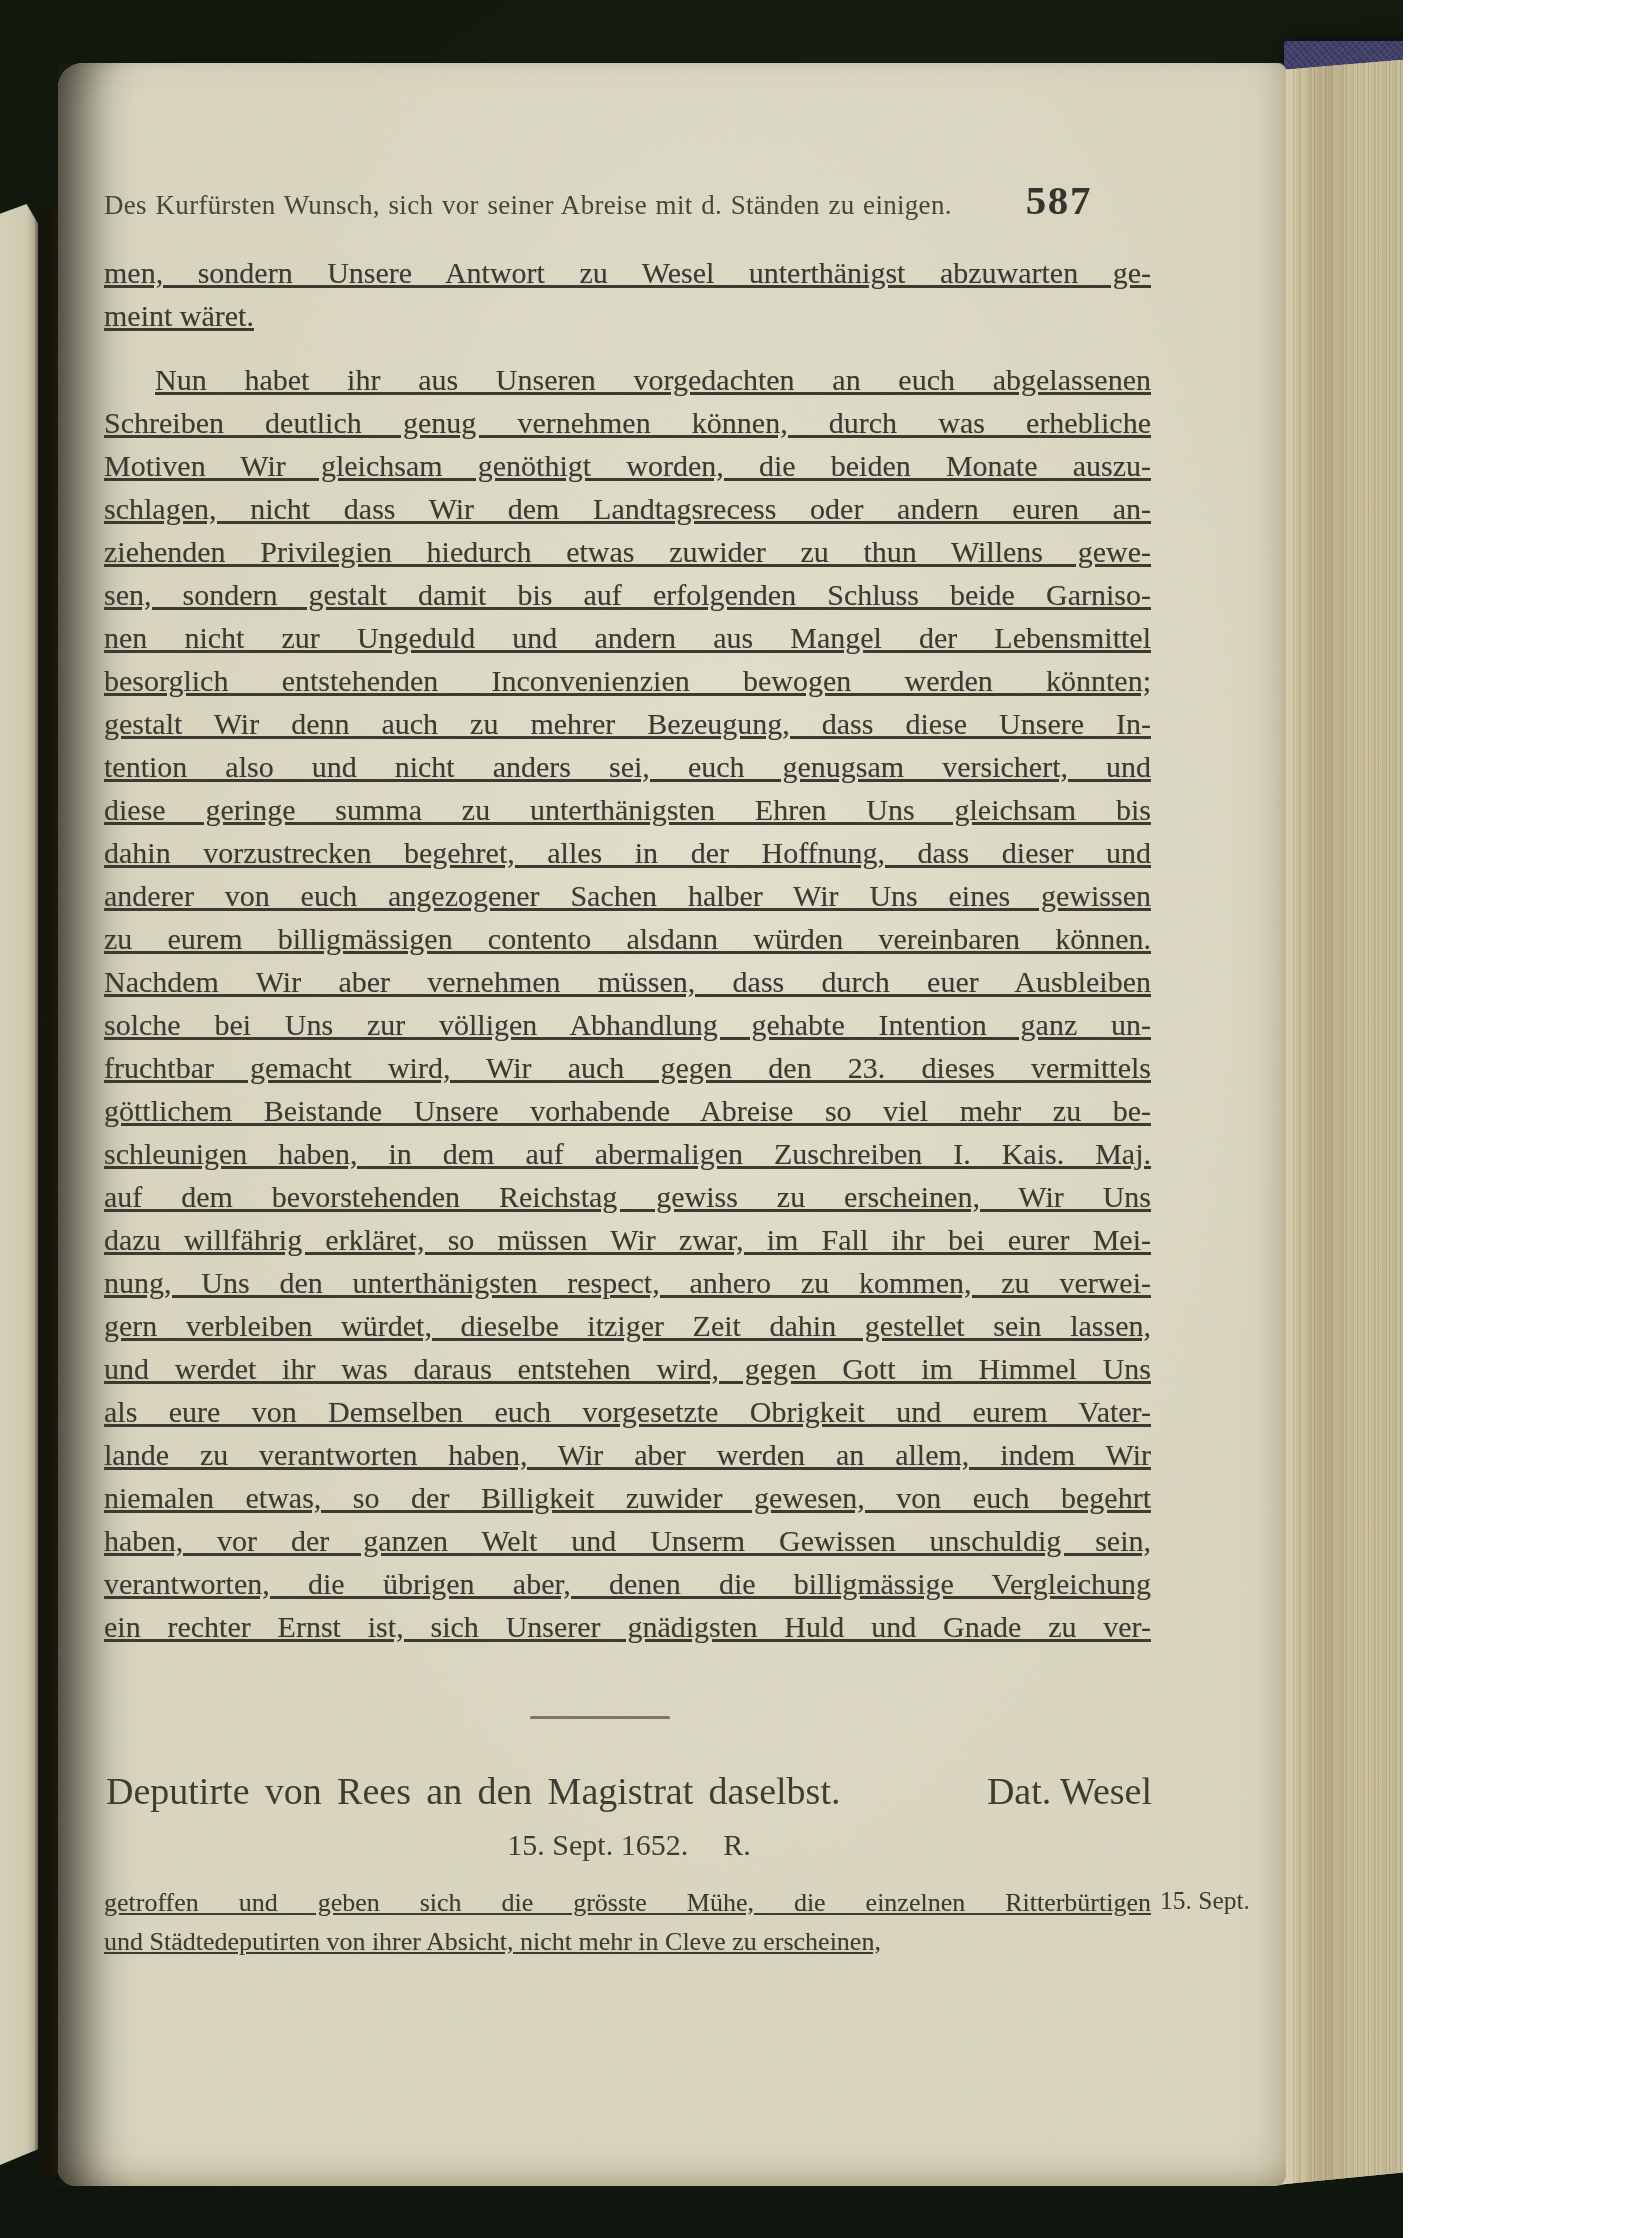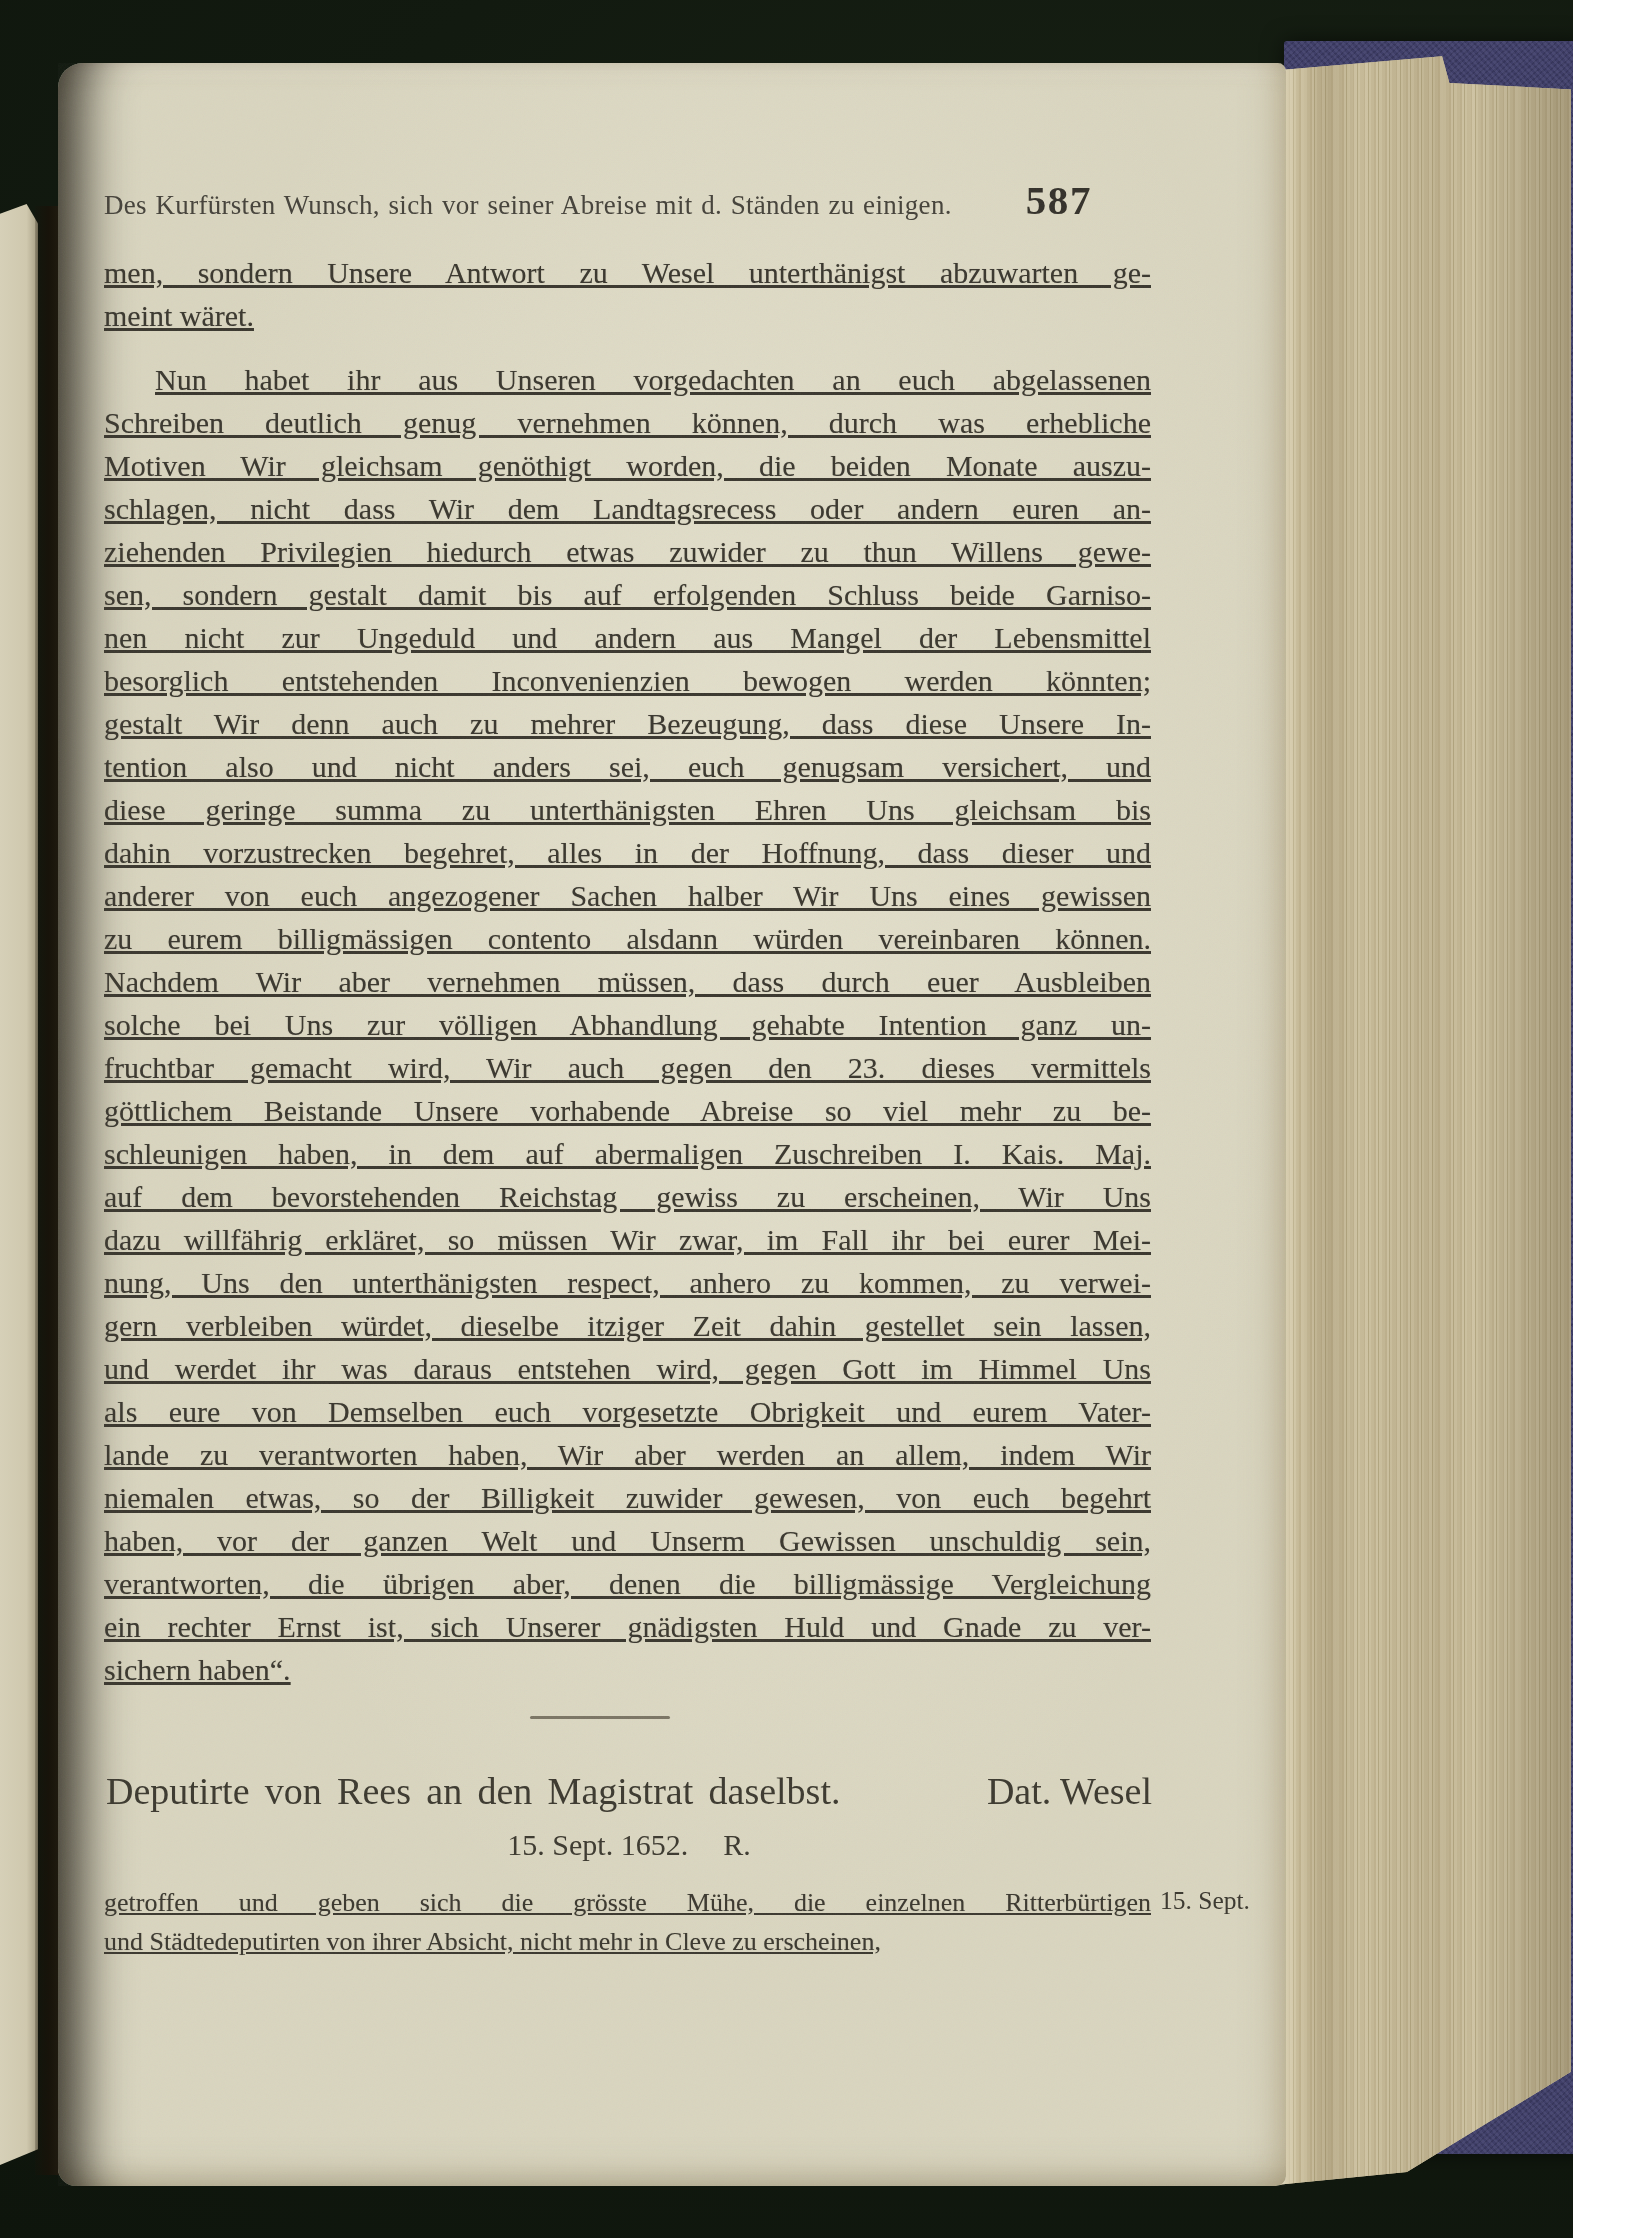--- a/index.html
+++ b/index.html
@@ -1,19 +1,19 @@
 <!DOCTYPE html>
 <html style="font-size:13px"><head>
 <meta charset="utf-8">
 <style>
   html,body { margin:0; padding:0; }
   body { width:1647px; height:2239px; overflow:hidden;
          font-family:"Liberation Serif", "DejaVu Serif", serif; }
 
-  .screen { position:relative; width:1573px; height:2239px;
+  .screen { position:relative; width:1403px; height:2239px;
             background:radial-gradient(circle at 72% 35%, #1b2516 0%, #121a10 55%, #0e150c 100%);
             overflow:hidden; }
 
   
   .cover { position:absolute; left:1284px; top:41px; width:318px; height:2113px;
            background:
              repeating-linear-gradient(48deg, rgba(118,118,160,0.18) 0 2.5px, rgba(0,0,0,0) 2.5px 5px),
              repeating-linear-gradient(-42deg, rgba(30,30,55,0.25) 0 1.6px, rgba(0,0,0,0) 1.6px 4.1px),
              #403f68;
            border-radius:3.3px 31px 25px 3.3px;
@@ -142,21 +142,20 @@
         <div class="jline">dazu willfährig erkläret, so müssen Wir zwar, im Fall ihr bei eurer Mei-</div>
         <div class="jline">nung, Uns den unterthänigsten respect, anhero zu kommen, zu verwei-</div>
         <div class="jline">gern verbleiben würdet, dieselbe itziger Zeit dahin gestellet sein lassen,</div>
         <div class="jline">und werdet ihr was daraus entstehen wird, gegen Gott im Himmel Uns</div>
         <div class="jline">als eure von Demselben euch vorgesetzte Obrigkeit und eurem Vater-</div>
         <div class="jline">lande zu verantworten haben, Wir aber werden an allem, indem Wir</div>
         <div class="jline">niemalen etwas, so der Billigkeit zuwider gewesen, von euch begehrt</div>
         <div class="jline">haben, vor der ganzen Welt und Unserm Gewissen unschuldig sein,</div>
         <div class="jline">verantworten, die übrigen aber, denen die billigmässige Vergleichung</div>
         <div class="jline">ein rechter Ernst ist, sich Unserer gnädigsten Huld und Gnade zu ver-</div>
-        <div class="jline plain">sichern haben“.</div>
       </div>
 
     <div class="divider"></div>
 
     <div class="heading1">
       <span class="h-left">Deputirte von Rees an den Magistrat daselbst.</span>
       <span class="h-right">Dat. Wesel</span>
     </div>
 
     <div class="heading2">

